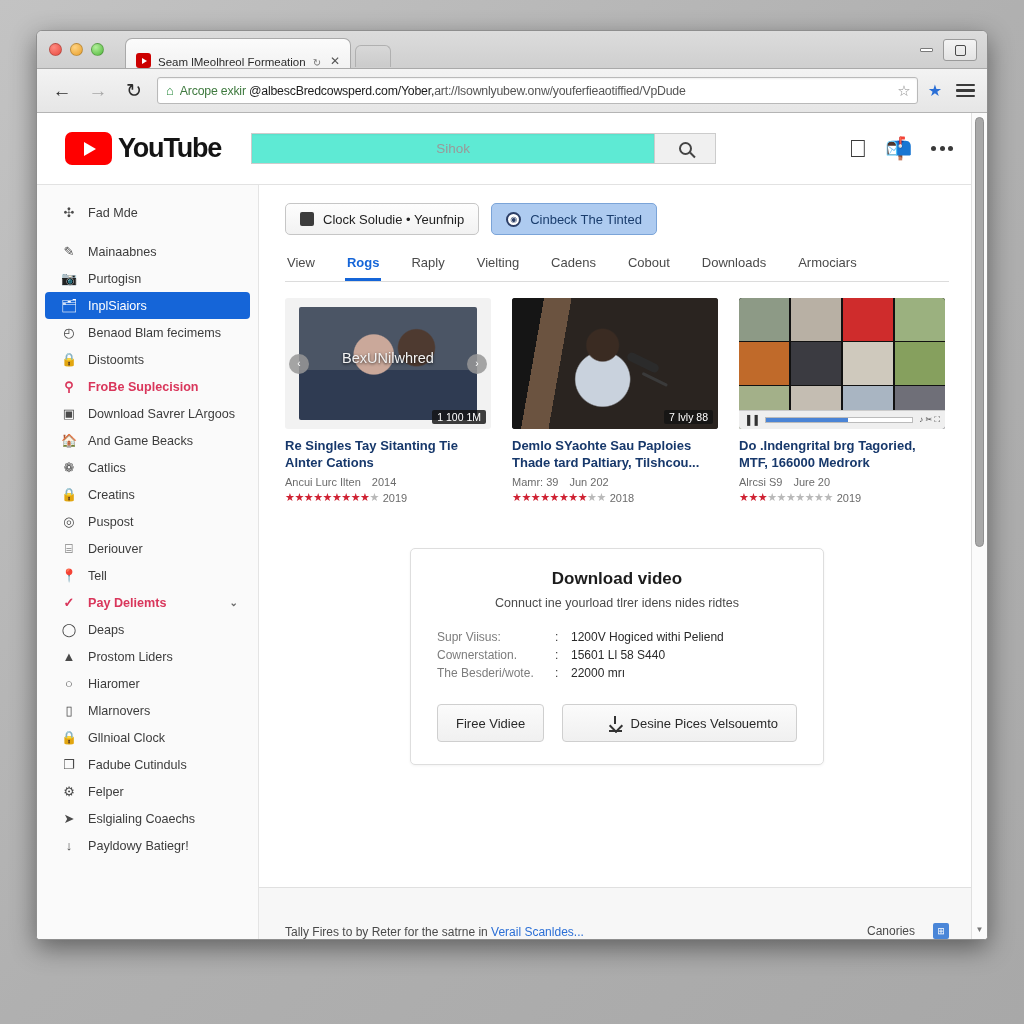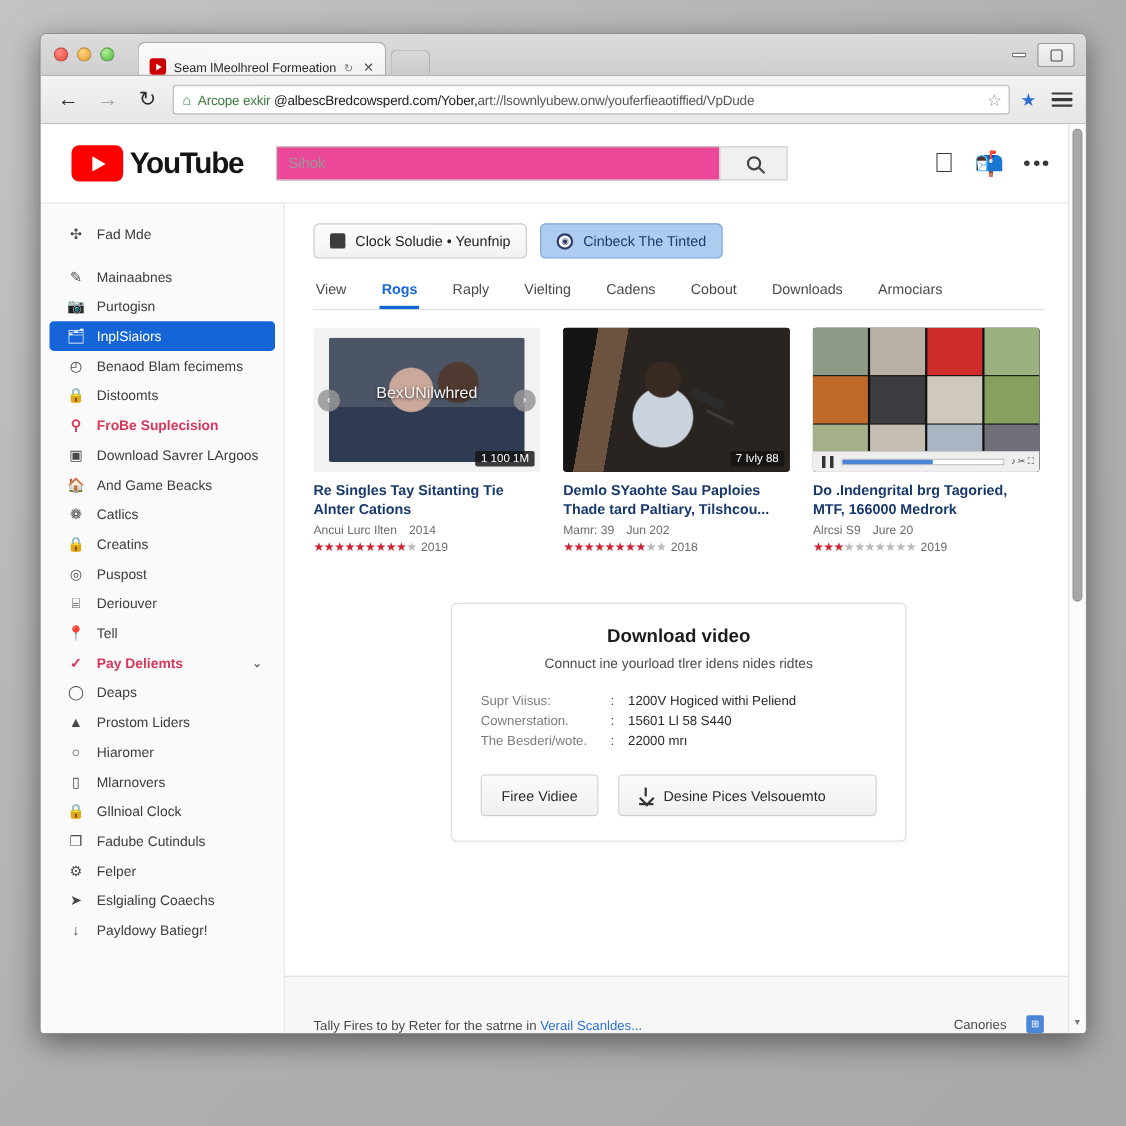--- a/index.html
+++ b/index.html
@@ -151,22 +151,23 @@
   .yt-word { font-size: 27px; font-weight: bold; color: #141414; letter-spacing: -1.2px; }
   .yt-search {
     flex: 1; max-width: 465px; height: 31px;
     display: flex; margin-left: 18px;
   }
   .yt-search input {
     flex: 1; height: 100%;
     border: 1px solid #ccc; border-right: none;
     padding: 0 10px; font-size: 13.5px; color: #333;
     font-family: "Liberation Sans", sans-serif;
-    outline: none; background: #ec4899;
+    outline: none; background: #5eead4;
     box-shadow: inset 0 1px 2px rgba(0,0,0,.05);
+    text-align: center;
   }
   .yt-search input::placeholder { color: #999; }
   .yt-searchbtn {
     width: 62px; border: 1px solid #ccc; background: #f0f0f0;
     display: flex; align-items: center; justify-content: center;
   }
   .mag { width: 13px; height: 13px; border: 2px solid #444; border-radius: 50%; position: relative; }
   .mag::after { content: ""; position: absolute; right: -6px; bottom: -3px; width: 7px; height: 2px; background: #444; transform: rotate(45deg); }
   .head-icons { display: flex; align-items: center; gap: 18px; margin-left: auto; }
   .apple-ico { font-size: 25px; color: #3a3a3a; line-height: 1; }
@@ -315,21 +316,21 @@
   .dl-sub { text-align: center; font-size: 12.5px; color: #4b4b4b; margin-top: 7px; }
   .dl-specs { margin-top: 20px; }
   .spec-row { display: flex; font-size: 12px; margin-bottom: 4px; }
   .spec-key { width: 118px; color: #7c7c7c; }
   .spec-colon { width: 16px; color: #3a3a3a; }
   .spec-val { color: #2a2a2a; }
   .dl-actions { display: flex; gap: 18px; margin-top: 24px; }
   .dl-btn {
     height: 38px; border: 1px solid #cfcfcf; border-radius: 4px;
     background: linear-gradient(#fbfbfb, #f0f0f0);
-    display: flex; align-items: center; justify-content: flex-start; gap: 9px;
+    display: flex; align-items: center; justify-content: flex-end; gap: 9px;
     font-size: 13px; color: #2a2a2a; padding: 0 18px;
   }
   .dl-btn.secondary { min-width: 106px; }
   .dl-btn.primary { flex: 1; }
   .dlico { position: relative; width: 13px; height: 14px; }
   .dlico::before { content: ""; position: absolute; left: 5px; top: 0; width: 2px; height: 8px; background: #333; }
   .dlico::after { content: ""; position: absolute; left: 2px; top: 5px; width: 8px; height: 8px; border-right: 2px solid #333; border-bottom: 2px solid #333; transform: rotate(45deg); }
   .dlico i { position: absolute; left: 0; bottom: -2px; width: 13px; height: 2px; background: #333; }
 
   

